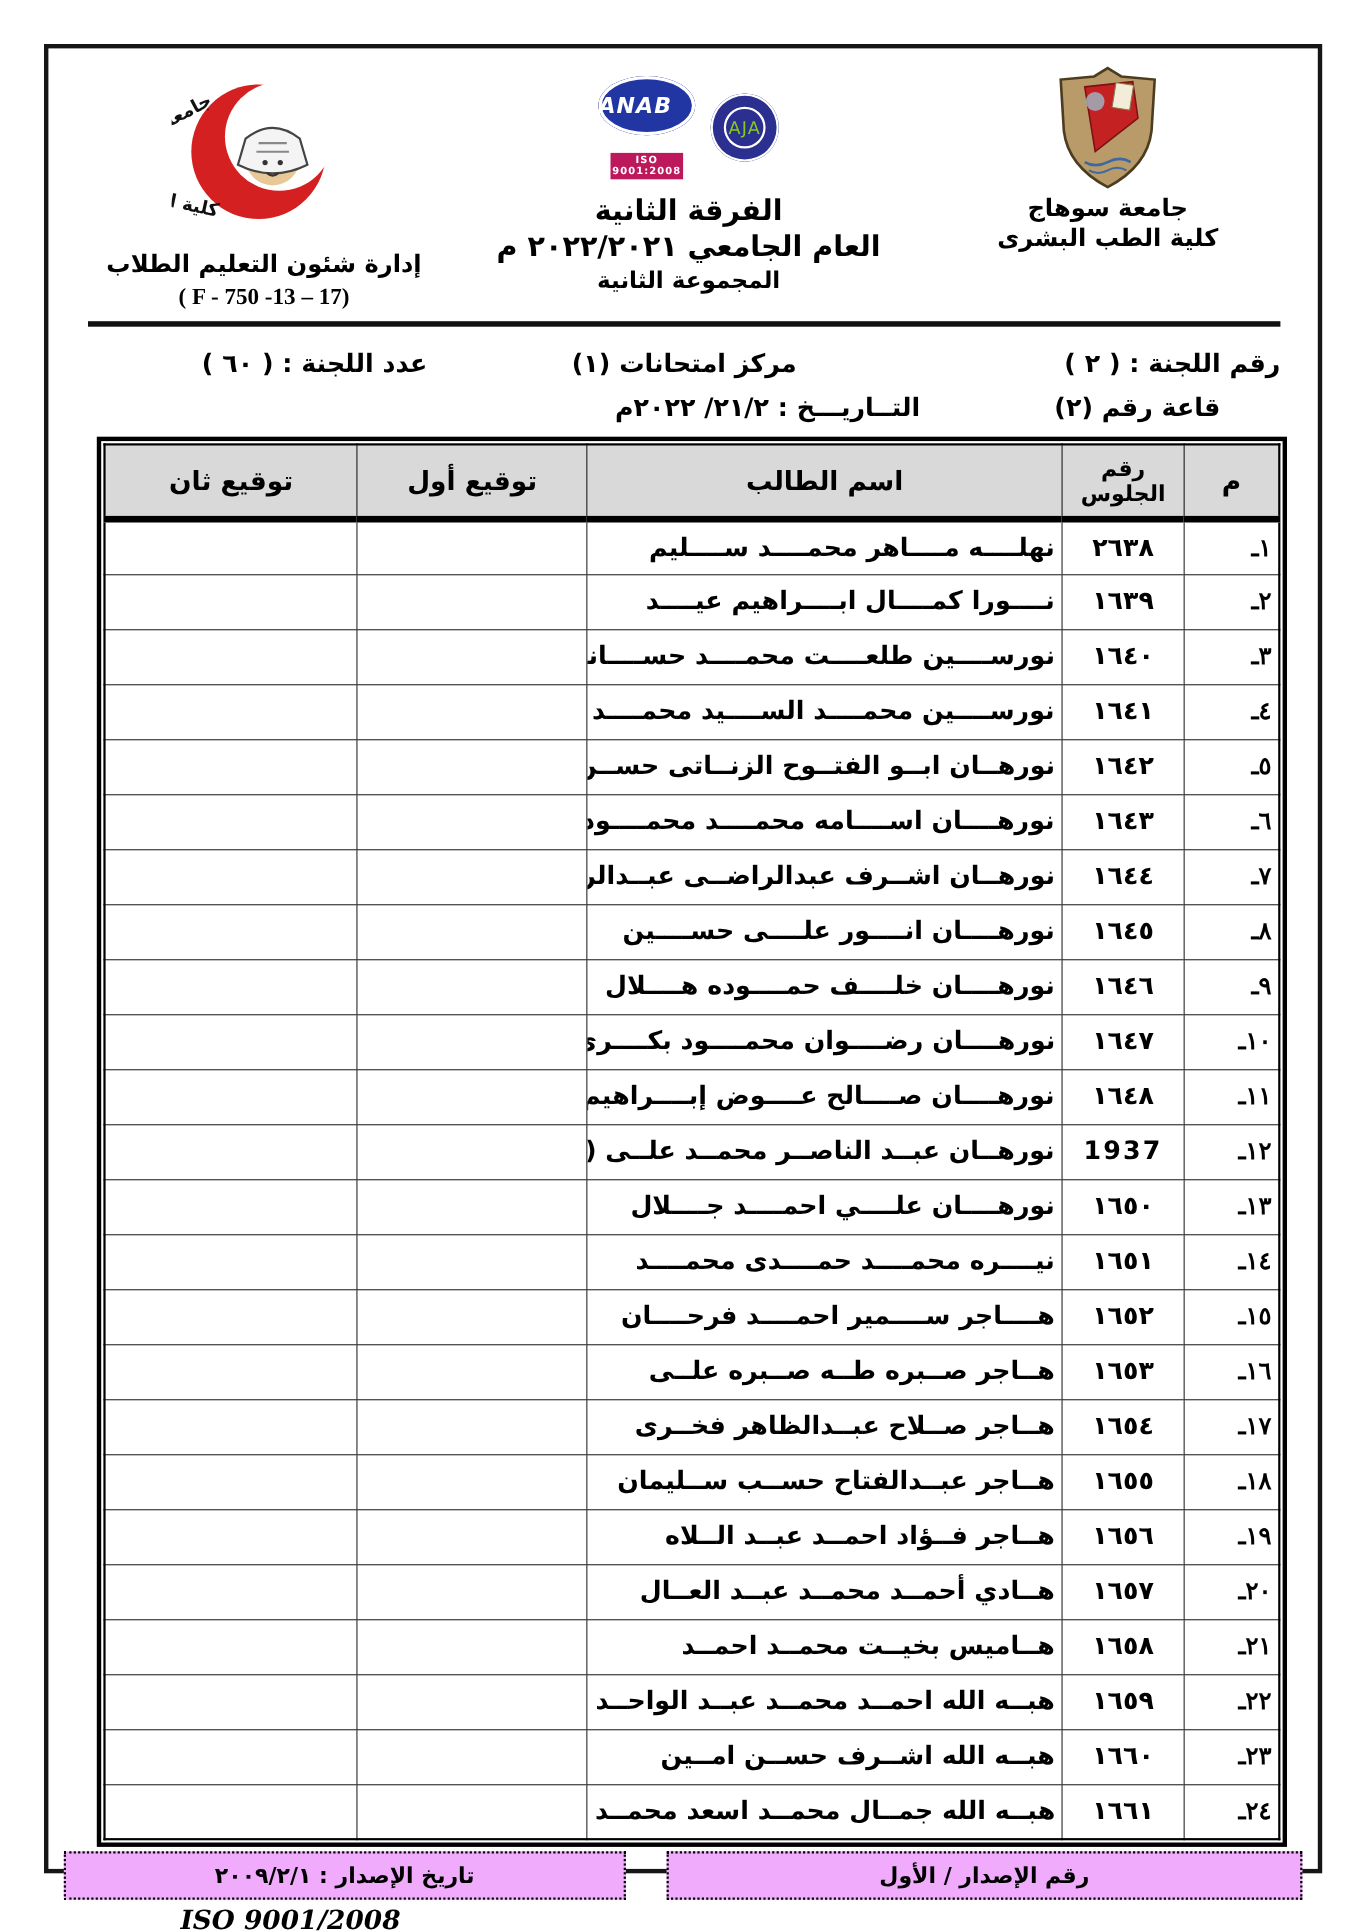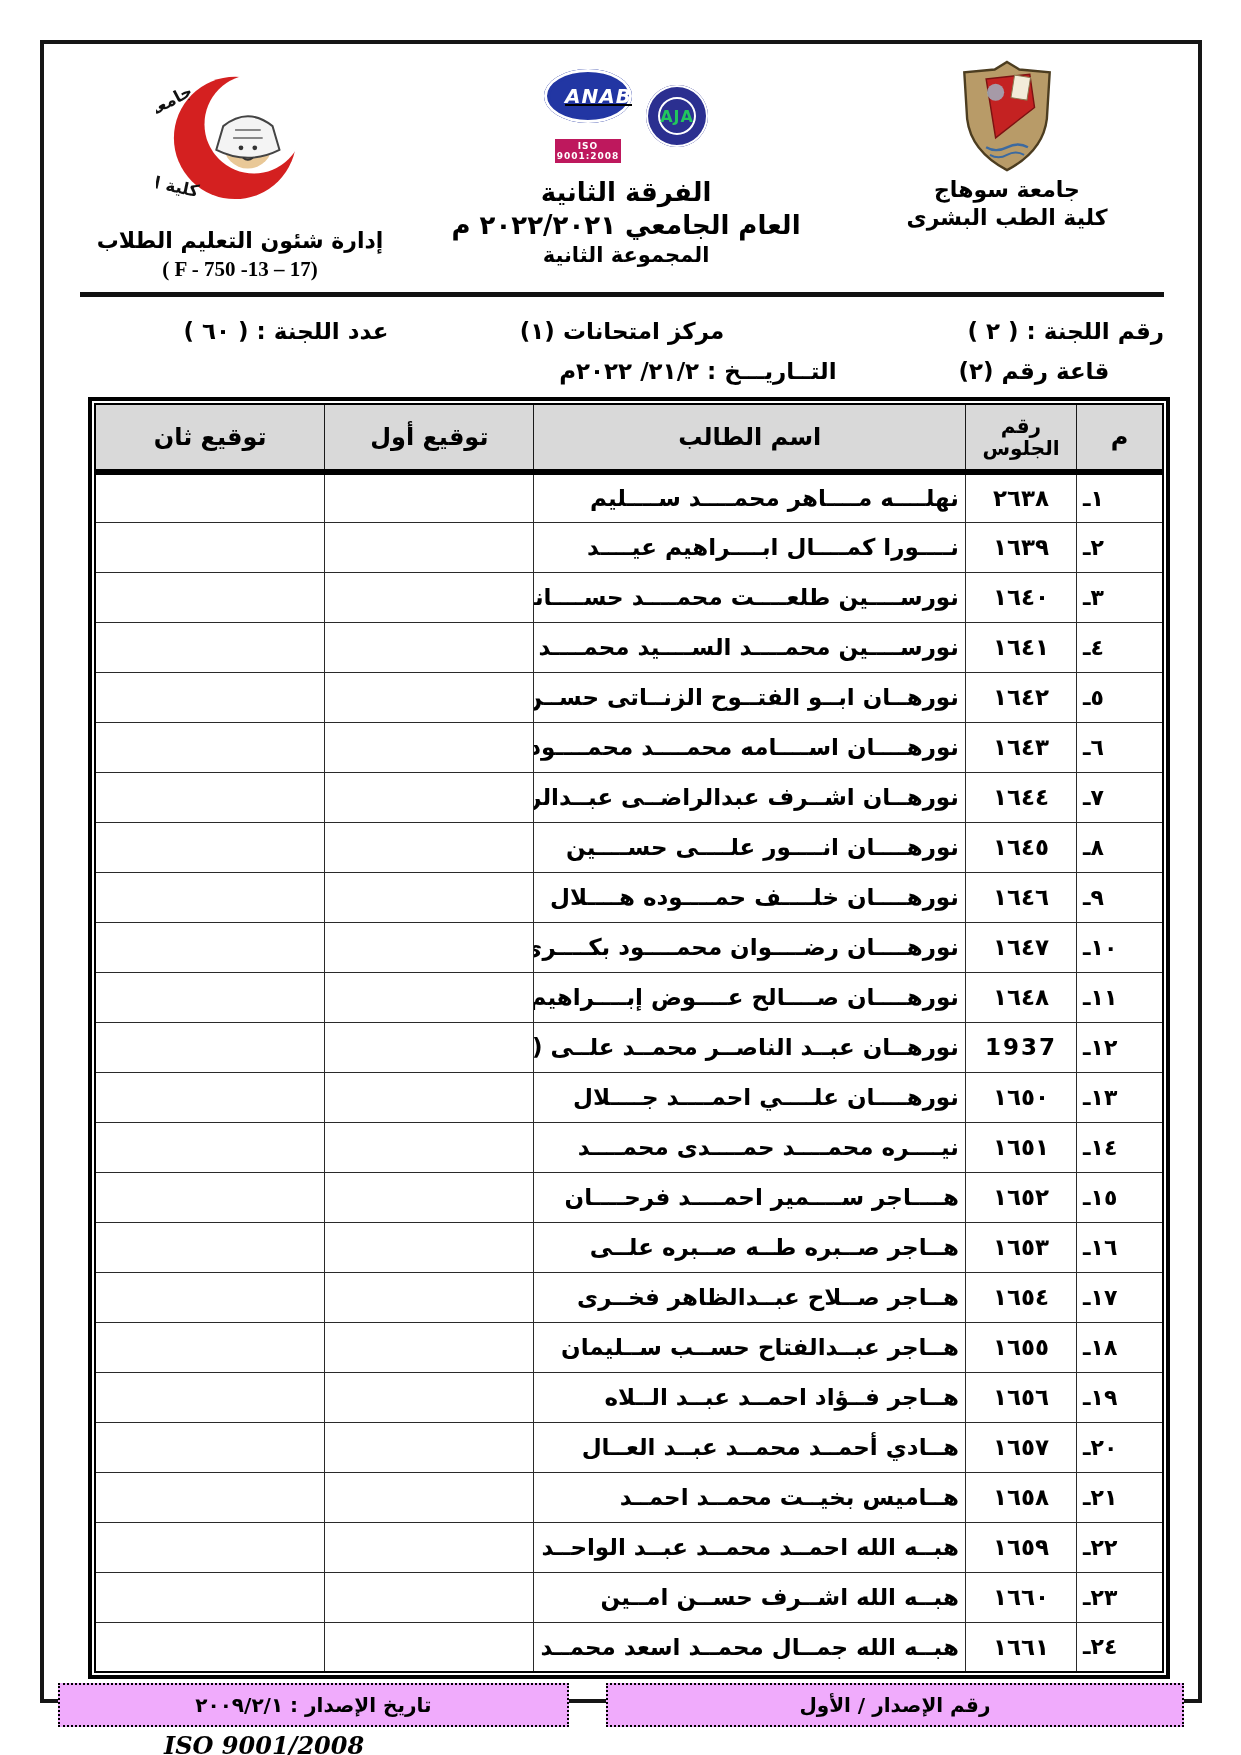--- a/index.html
+++ b/index.html
@@ -9,27 +9,27 @@
 
   
   .hdr{display:flex;align-items:flex-start;padding:16px 26px 0 26px;}
   .hdr-col{display:flex;flex-direction:column;align-items:center;}
   .hdr-right{width:330px;}
   .hdr-center{flex:1;}
   .hdr-left{width:340px;}
   .univ-line{font-weight:bold;font-size:22px;line-height:1.25;}
   .logos-row{display:flex;align-items:center;gap:14px;direction:ltr;height:112px;margin-bottom:4px;}
   .anab{display:flex;flex-direction:column;align-items:center;}
-  .anab-oval{width:88px;height:54px;border-radius:50%;background:#2236a3;display:flex;align-items:center;justify-content:flex-end;
-             box-shadow:inset 0 0 0 3px #fff, inset 0 0 0 6px #2236a3;text-decoration:underline;}
+  .anab-oval{width:88px;height:54px;border-radius:50%;background:#2236a3;display:flex;align-items:center;justify-content:flex-start;
+             box-shadow:inset 0 0 0 3px #fff, inset 0 0 0 6px #2236a3;}
   .anab-oval span{color:#fff;font-weight:bold;font-style:italic;font-size:20px;letter-spacing:1px;}
   .anab-bar{width:66px;margin-top:16px;background:#be185d;color:#fff;font-size:9px;font-weight:bold;text-align:center;padding:2px 0;letter-spacing:1px;}
   .aja{width:62px;height:62px;border-radius:50%;background:#2b2f90;display:flex;align-items:center;justify-content:center;
        box-shadow:inset 0 0 0 2px #fff, inset 0 0 0 12px #2b2f90, inset 0 0 0 14px #fff;}
-  .aja span{color:#22c55e;font-weight:bold;font-size:16px;letter-spacing:1px;}
+  .aja span{color:#84cc16;font-weight:normal;font-size:16px;letter-spacing:1px;}
   .title1{font-weight:bold;font-size:26px;line-height:1.25;}
   .title2{font-weight:bold;font-size:26px;line-height:1.3;}
   .title3{font-weight:bold;font-size:21px;line-height:1.3;}
   .dept{font-weight:bold;font-size:22px;margin-top:20px;}
   .form-code{direction:ltr;font-family:"Liberation Serif",serif;font-weight:bold;font-size:21px;margin-top:4px;}
   .emblem-box{height:112px;display:flex;align-items:center;justify-content:center;margin-bottom:4px;}
   .crescent-box{height:148px;display:flex;align-items:center;justify-content:center;}
 
   .rule{height:5px;background:#111;margin:10px 34px 0 36px;}
 
@@ -41,21 +41,21 @@
   .i-c3{width:38%;text-align:center;}
   .course-val{font-family:"Liberation Serif",serif;font-size:24px;}
 
   
   table.sheet{border-collapse:collapse;table-layout:fixed;width:1070px;margin:12px 34px 0 36px;
               border:2px solid #000;outline:4px solid #000;outline-offset:2px;}
   table.sheet th{background:#d9d9d9;border:1px solid #1a1a1a;border-bottom:6px solid #000;
                  font-weight:bold;font-size:24px;height:64px;padding:0 4px;margin-top:20px;}
   table.sheet th.h-seat{font-size:20px;line-height:1.1;}
   table.sheet td{border:1px solid #2a2a2a;height:50px;padding:0 6px;font-weight:bold;box-sizing:border-box;}
-  td.c0{text-align:left;font-size:22px;}
+  td.c0{text-align:right;font-size:22px;font-family:Liberation Serif, serif;}
   td.c1{text-align:center;font-size:23px;letter-spacing:2px;}
   td.c2{text-align:right;font-size:23px;padding-left:14px;white-space:nowrap;overflow:hidden;}
   td.c3,td.c4{background:#fff;}
 
   
   .footer-row{display:flex;justify-content:space-between;margin:10px 14px 0 14px;}
   .fbox{border:2px dotted #000;height:40px;display:flex;align-items:center;justify-content:center;
         font-weight:bold;font-size:20px;background:#f0abfc;}
   .fbox-issue{width:51%;}
   .fbox-date{width:45%;}

